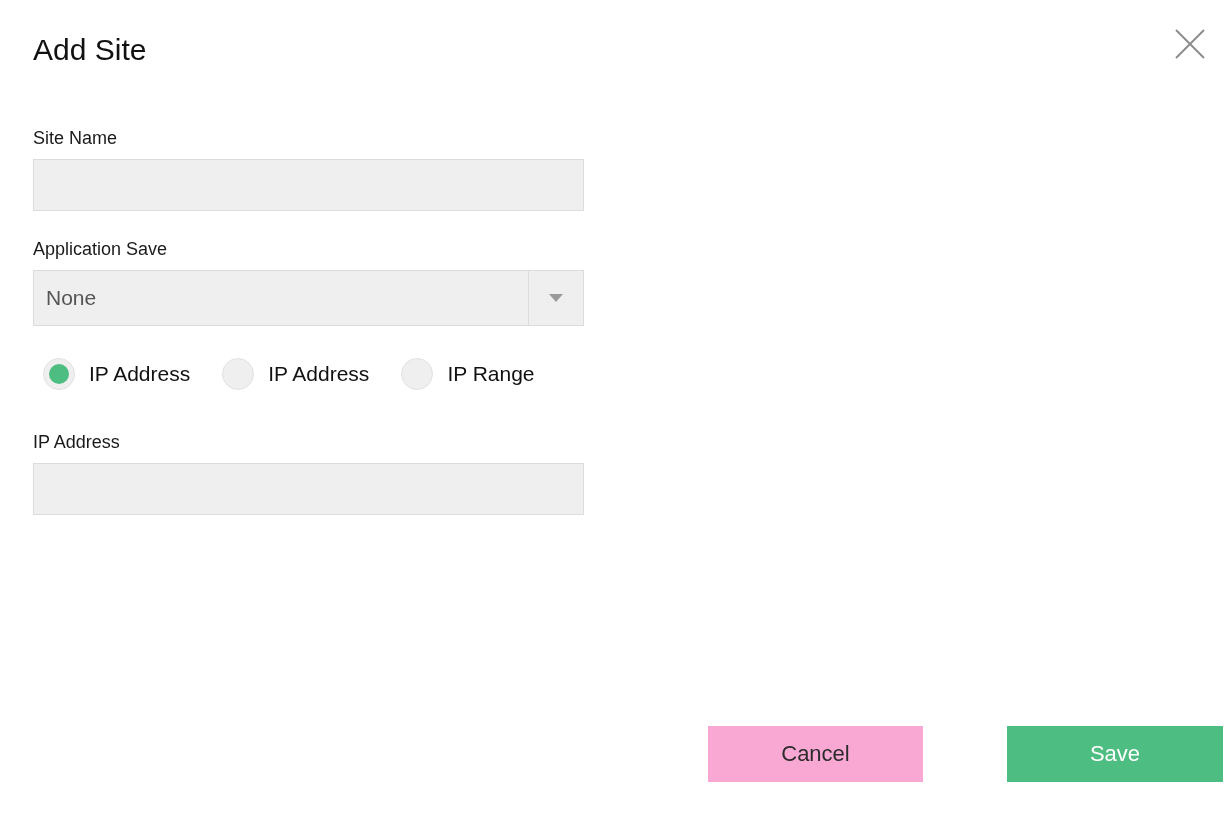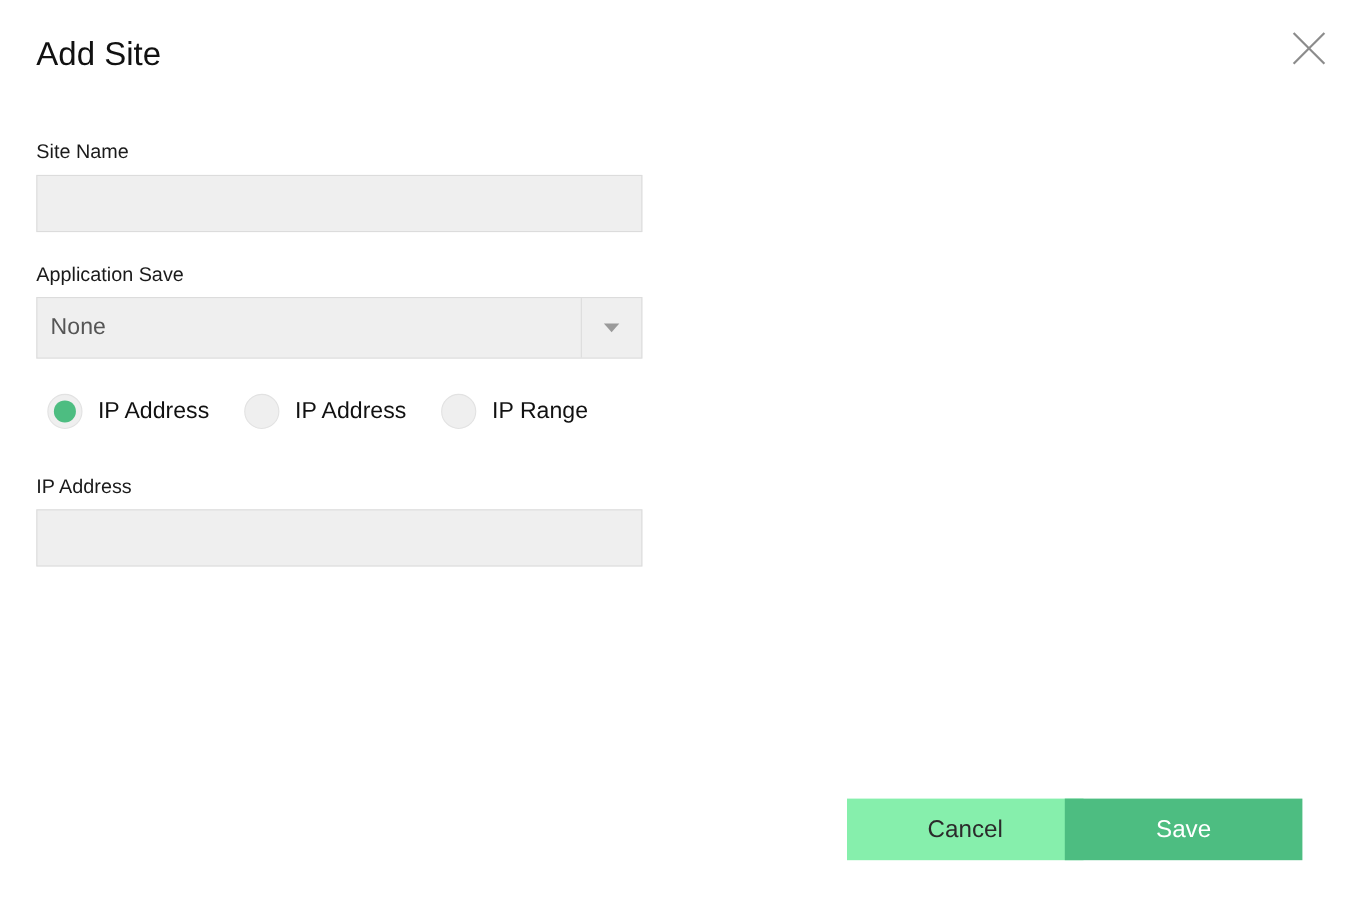--- a/index.html
+++ b/index.html
@@ -181,27 +181,27 @@
     border: none;
     font-family: "Liberation Sans", sans-serif;
     font-size: 22px;
     cursor: pointer;
     border-radius: 0;
     padding: 0;
     line-height: 56px;
     text-align: center;
   }
   .btn-cancel {
-    left: 770px;
+    left: 708px;
     width: 215px;
-    background: #86efac;
+    background: #f9a8d4;
     color: #2b2b2b;
   }
   .btn-save {
-    left: 968px;
+    left: 1007px;
     width: 216px;
     background: #4dbd81;
     color: #ffffff;
   }
 </style>
 </head>
 <body>
 
 <div class="dialog">
 

